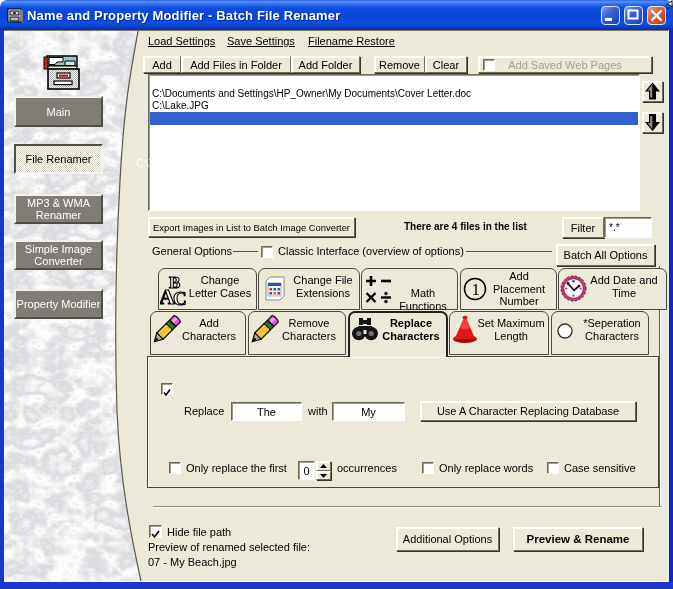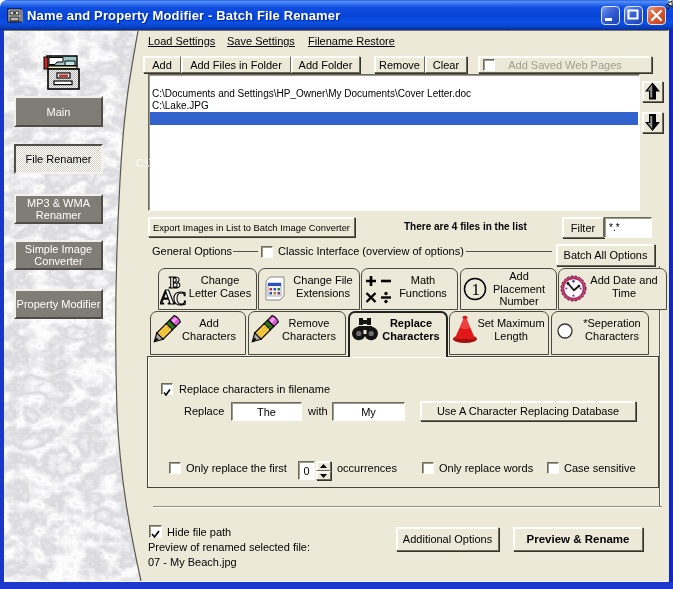--- a/index.html
+++ b/index.html
@@ -172,21 +172,21 @@
  <div class="abs" style="left:659px;top:266px;width:1px;height:240px;background:#5f5e54;"></div>
  <div class="abs" style="left:660px;top:266px;width:1px;height:240px;background:#fffef4;"></div>
 
  <div class="tab" style="left:158px;top:268px;width:99px;height:42px;"></div>
  <div class="tab" style="left:258px;top:268px;width:102px;height:42px;"></div>
  <div class="tab" style="left:361px;top:268px;width:97px;height:42px;"></div>
  <div class="tab" style="left:460px;top:268px;width:97px;height:42px;"></div>
  <div class="tab" style="left:558px;top:268px;width:109px;height:42px;"></div>
  <div class="tabtxt" style="left:185px;top:274px;width:70px;">Change<br>Letter Cases</div>
  <div class="tabtxt" style="left:288px;top:274px;width:70px;">Change File<br>Extensions</div>
- <div class="tabtxt" style="left:390px;top:274px;width:66px;">Math<br>Functions</div>
+ <div class="tabtxt" style="left:390px;top:287px;width:66px;">Math<br>Functions</div>
  <div class="tabtxt" style="left:483px;top:270px;width:72px;line-height:12.6px;">Add<br>Placement<br>Number</div>
  <div class="tabtxt" style="left:583px;top:274px;width:82px;">Add Date and<br>Time</div>
 
  <svg class="abs" style="left:160px;top:272px" width="28" height="34" id="iabc">
   <text x="9" y="16" font-family="Liberation Serif,serif" font-size="17" font-weight="bold" fill="#fff" stroke="#000" stroke-width="1.1">B</text>
   <text x="-1" y="32" font-family="Liberation Serif,serif" font-size="22" font-weight="bold" fill="#fff" stroke="#000" stroke-width="1.2">A</text>
   <text x="13" y="33" font-family="Liberation Serif,serif" font-size="19" font-weight="bold" fill="#fff" stroke="#000" stroke-width="1.1">C</text>
  </svg>
  <svg class="abs" style="left:264px;top:276px" width="22" height="26" id="iwin">
   <path d="M6 1 L20 1 L20 20 L16 24 L2 24 L2 5 Z" fill="#fff" stroke="#888" stroke-width="1"></path>
@@ -279,21 +279,20 @@
   <path d="M14 2 C12 6 10.5 10 9 14 C11 15.5 17 15.5 19 14 C17.5 10 16 6 14 2 Z" fill="#f04040"></path>
   <ellipse cx="14" cy="3.5" rx="2.5" ry="1.8" fill="#e01818"></ellipse>
  </svg>
  <svg class="abs" style="left:556px;top:322px" width="18" height="18">
       <circle cx="9" cy="9" r="7" fill="#fff" stroke="#333" stroke-width="1.3"></circle>
     </svg>
 
  <div class="cb" style="left:161px;top:383px;width:12px;height:12px;"><svg width="10" height="10">
         <path d="M2 4.5 L4 7 L8 1.5" stroke="#000" stroke-width="1.6" fill="none"></path>
       </svg></div>
- <div class="lbl" style="left:179px;top:383px;">Replace characters in filename</div>
  <div class="lbl" style="left:184px;top:405px;">Replace</div>
  <div class="sunk" style="left:231px;top:402px;width:71px;height:19px;"></div>
  <div class="lbl" style="left:231px;top:406px;width:71px;text-align:center;">The</div>
  <div class="lbl" style="left:308px;top:405px;">with</div>
  <div class="sunk" style="left:332px;top:402px;width:73px;height:19px;"></div>
  <div class="lbl" style="left:332px;top:406px;width:73px;text-align:center;">My</div>
  <div class="btn" style="left:420px;top:401px;width:216px;height:20px;">Use A Character Replacing Database</div>
  <div class="cb" style="left:169px;top:462px;width:12px;height:12px;"></div>
  <div class="lbl" style="left:186px;top:462px;">Only replace the first</div>
  <div class="sunk" style="left:298px;top:461px;width:17px;height:19px;"></div>

